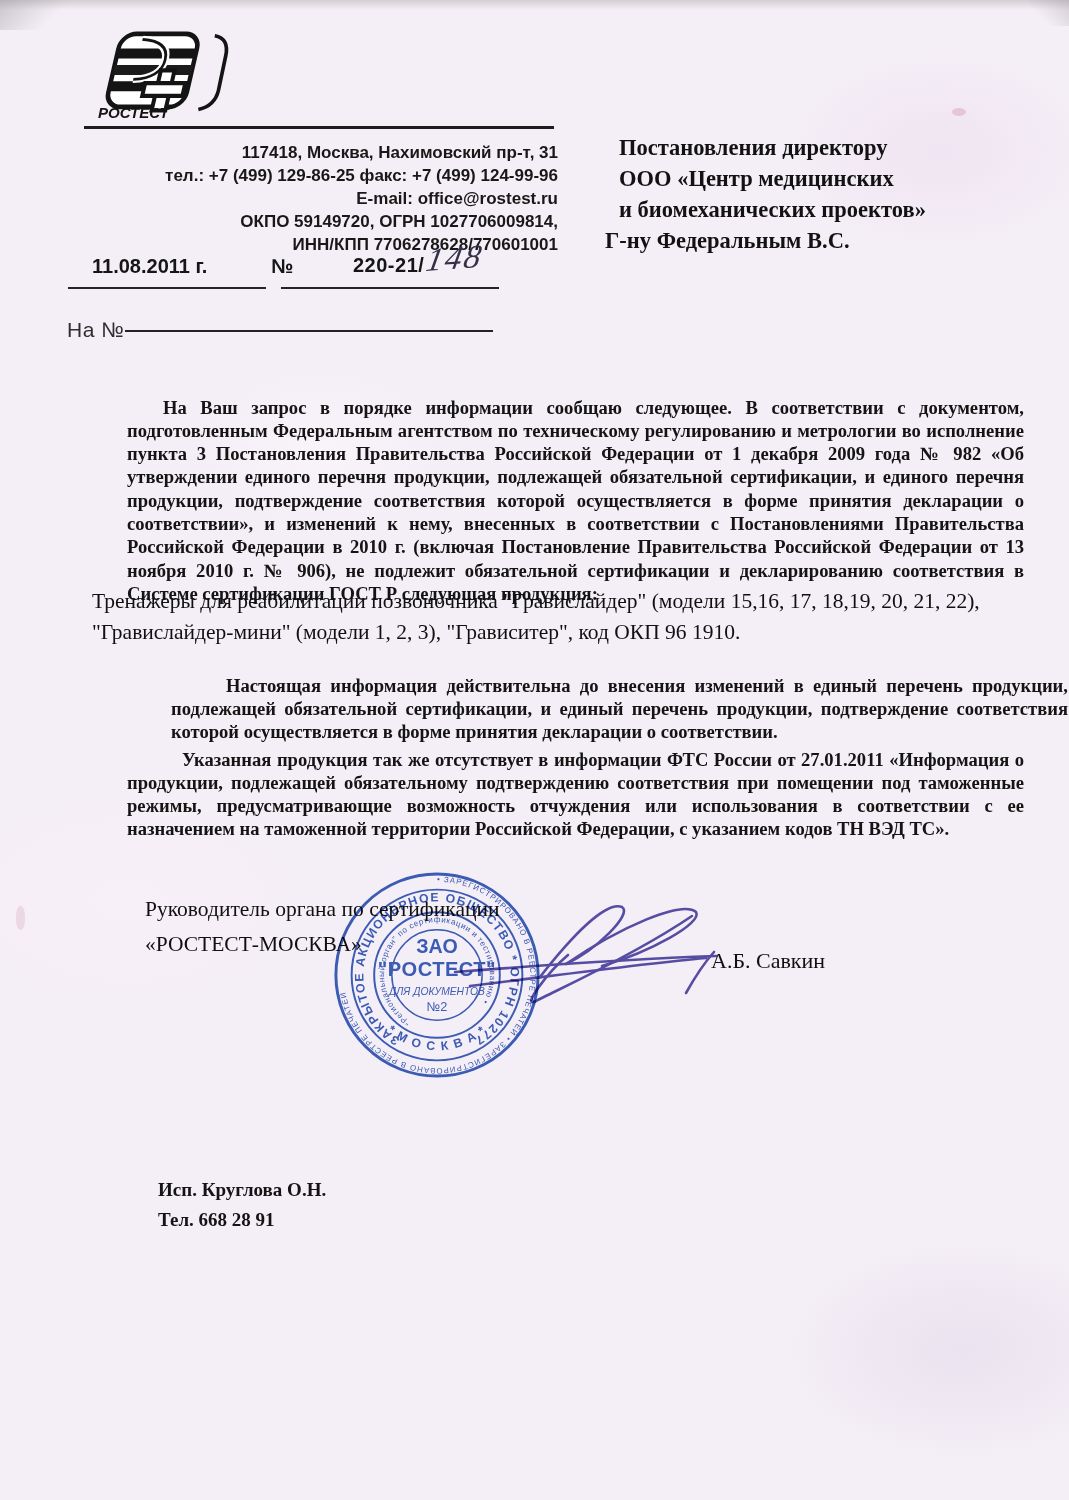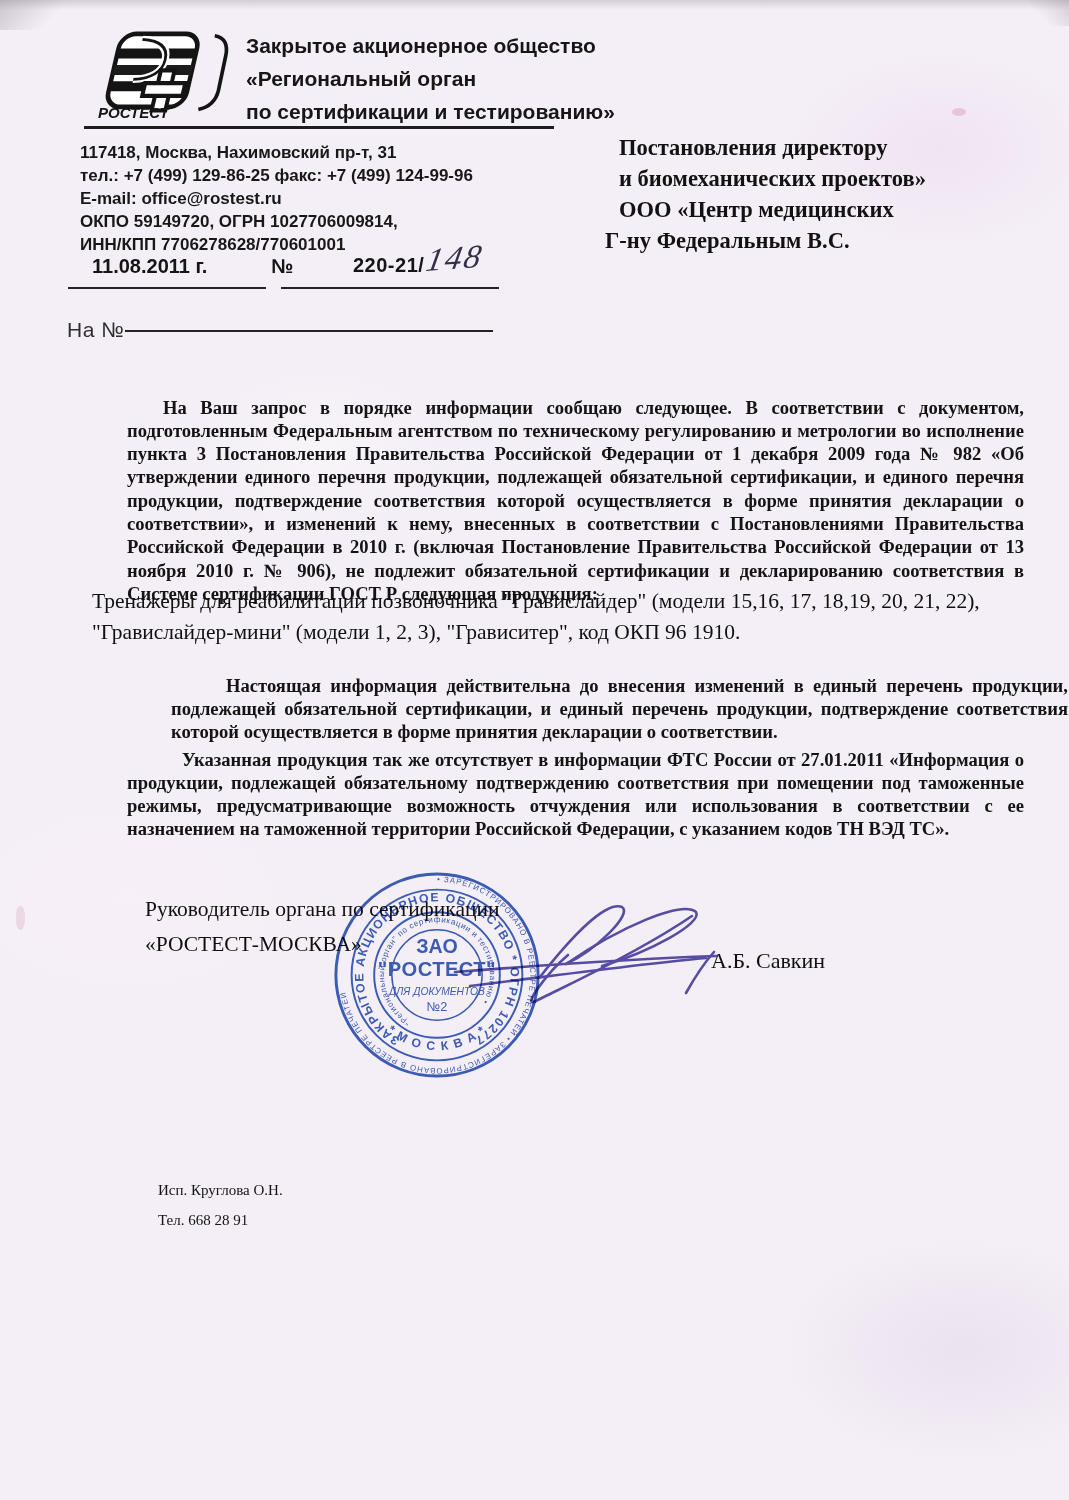--- a/index.html
+++ b/index.html
@@ -27,21 +27,21 @@
     background:linear-gradient(225deg,rgba(160,152,160,.4),rgba(160,152,160,0) 70%);}
   .scan-speck{position:absolute;border-radius:50%;}
   .speck-1{left:952px;top:108px;width:14px;height:8px;background:rgba(205,120,150,.30);}
   .speck-2{left:16px;top:906px;width:9px;height:24px;background:rgba(205,130,165,.22);border-radius:45%;}
 
   
   .logo{position:absolute;left:98px;top:26px;width:146px;height:96px;}
   .company{position:absolute;left:246px;top:29px;
     font-family:"Liberation Sans",sans-serif;font-weight:bold;font-size:21px;line-height:33px;color:#161616;}
   .head-rule{position:absolute;left:84px;top:126px;width:470px;height:3px;background:#1d1d1d;}
-  .address{position:absolute;left:80px;top:141px;width:478px;text-align:left;
+  .address{position:absolute;left:80px;top:141px;width:478px;text-align:right;
     font-family:"Liberation Sans",sans-serif;font-weight:bold;font-size:17px;line-height:23px;color:#181818;}
 
   
   .recipient{position:absolute;left:619px;top:132px;font-weight:bold;font-size:22.5px;line-height:31px;color:#121212;}
   .recipient .hang{margin-left:-14px;}
 
   
   .ref-date{position:absolute;left:92px;top:255px;font-family:"Liberation Sans",sans-serif;font-weight:bold;font-size:20px;color:#151515;text-align:center;}
   .ref-no-label{position:absolute;left:271px;top:255px;font-family:"Liberation Sans",sans-serif;font-weight:bold;font-size:20px;color:#151515;}
   .ref-number{position:absolute;left:345px;top:254px;font-family:"Liberation Sans",sans-serif;font-weight:bold;font-size:20px;letter-spacing:.5px;color:#151515;margin-left:8px;}
@@ -63,21 +63,21 @@
     font-weight:normal;font-size:21.5px;line-height:31px;color:#101010;}
 
   
   .sig-title{position:absolute;left:145px;top:892px;font-size:21.5px;line-height:35px;color:#101010;}
   .sig-name{position:absolute;left:711px;top:948px;font-size:22px;color:#101010;}
   .stamp{position:absolute;left:331px;top:869px;width:212px;height:212px;opacity:.92;mix-blend-mode:multiply;}
   .stamp text{font-family:"Liberation Sans",sans-serif;}
   .autograph{position:absolute;left:430px;top:855px;width:380px;height:170px;mix-blend-mode:multiply;}
 
   
-  .footer{position:absolute;left:158px;top:1175px;font-size:15px;line-height:30px;color:#141414;}
+  .footer{position:absolute;left:158px;top:1175px;font-size:19px;line-height:30px;color:#141414;font-weight:bold;}
 </style>
 </head>
 <body>
 
 <div class="page">
 
   <div class="scan-top"></div>
   <div class="scan-corner-tl"></div>
   <div class="scan-corner-tr"></div>
   <div class="scan-speck speck-1"></div>
@@ -93,39 +93,34 @@
       <path d="M38 14 q30 2 30 22 q0 20 -30 22" fill="none" stroke="#141414" stroke-width="3"></path>
       <g>
         <rect x="66" y="48" width="15" height="44" fill="#ffffff" stroke="#141414" stroke-width="4.5"></rect>
         <rect x="52" y="62" width="44" height="14" fill="#ffffff" stroke="#141414" stroke-width="4.5"></rect>
       </g>
     </g>
     <path d="M128 10 q16 3 12 22 l-8 38 q-4 17 -22 21" fill="none" stroke="#141414" stroke-width="4"></path>
     <text x="0" y="100" font-family="Liberation Sans, sans-serif" font-style="italic" font-weight="bold" font-size="16.5" fill="#141414">РОСТЕСТ</text>
   </svg>
 
-  <div class="company">
-    <div>Закрытое акционерное общество</div>
-    <div>«Региональный орган</div>
-    <div>по сертификации и тестированию»</div>
-  </div>
   <div class="head-rule"></div>
 
   <div class="address">
     <div>117418, Москва, Нахимовский пр-т, 31</div>
     <div>тел.: +7 (499) 129-86-25  факс: +7 (499) 124-99-96</div>
     <div>E-mail: office@rostest.ru</div>
     <div>ОКПО 59149720, ОГРН 1027706009814,</div>
     <div>ИНН/КПП 7706278628/770601001</div>
   </div>
 
   <div class="recipient">
     <div>Постановления директору</div>
+    <div>ООО «Центр медицинских</div>
     <div>и биомеханических проектов»</div>
-    <div>ООО «Центр медицинских</div>
     <div class="hang">Г-ну Федеральным В.С.</div>
   </div>
 
   <div class="ref-date">11.08.2011 г.</div>
   <div class="ref-no-label">№</div>
   <div class="ref-number">220-21/</div>
   <div class="ref-hand">148</div>
   <div class="uline uline-date"></div>
   <div class="uline uline-num"></div>
   <div class="na-no">На №</div>

